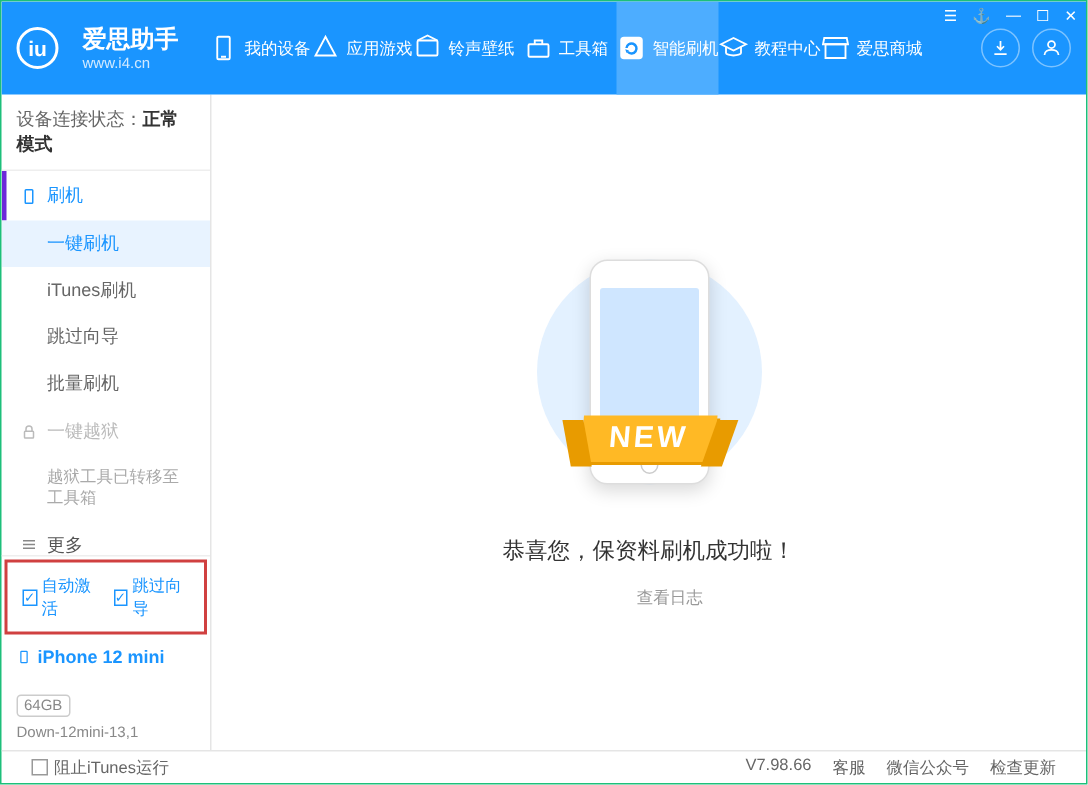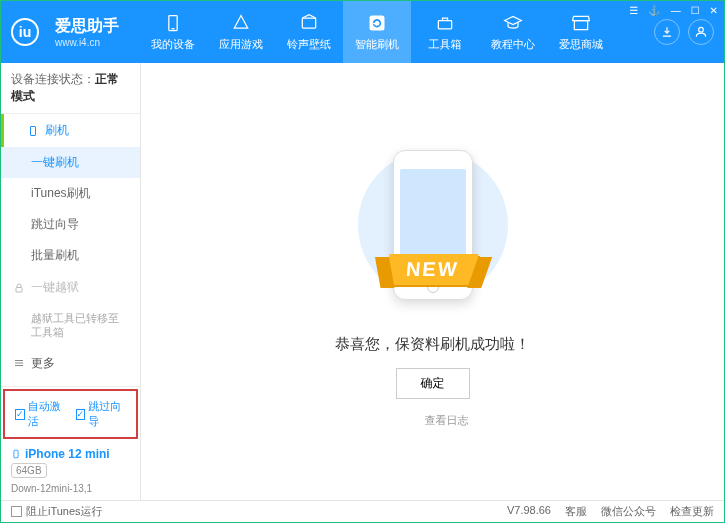--- a/index.html
+++ b/index.html
@@ -3,60 +3,60 @@
 <meta charset="utf-8">
 <style>
 * { box-sizing: border-box; margin: 0; padding: 0; }
 body { font-family: "Microsoft YaHei", sans-serif; font-size: 12px; background: #fff; width: 725px; height: 523px; overflow: hidden; border: 1px solid #1dbf7a; }
 .header { background: #1a95ff; height: 62px; display: flex; align-items: center; padding: 0 10px; color: #fff; position: relative; }
 .logo { display: flex; align-items: center; gap: 16px; margin-right: 20px; }
 .logo-icon { width: 28px; height: 28px; border: 2px solid #fff; border-radius: 50%; display: flex; align-items: center; justify-content: center; font-weight: bold; font-size: 14px; }
 .logo-text { font-size: 16px; font-weight: bold; }
 .logo-url { font-size: 10px; opacity: 0.8; }
 .nav { display: flex; flex: 1; height: 100%; }
-.nav-item { width: 68px; display: flex; flex-direction: column; align-items: center; justify-content: center; gap: 4px; cursor: pointer; font-size: 11px; }
+.nav-item { width: 68px; display: flex; flex-direction: row; align-items: center; justify-content: center; gap: 4px; cursor: pointer; font-size: 11px; }
 .nav-item.active { background: #4dadff; }
 .nav-icon { width: 20px; height: 20px; }
 .header-right { display: flex; gap: 8px; align-items: center; }
 .circle-btn { width: 26px; height: 26px; border: 1.5px solid #7dc3ff; border-radius: 50%; display: flex; align-items: center; justify-content: center; cursor: pointer; }
 .win-controls { position: absolute; top: 4px; right: 6px; display: flex; gap: 10px; font-size: 10px; }
 .win-controls span { cursor: pointer; }
 .body { display: flex; height: calc(100% - 62px - 22px); }
 .sidebar { width: 140px; border-right: 1px solid #e5e5e5; display: flex; flex-direction: column; font-size: 12px; }
 .conn-status { padding: 8px 10px; border-bottom: 1px solid #eee; color: #666; }
 .conn-status b { color: #333; }
 .side-menu { flex: 1; overflow: auto; }
 .side-group { padding: 8px 12px; display: flex; align-items: center; gap: 6px; color: #555; cursor: pointer; }
-.side-group.blue { color: #1a95ff; border-left: 3px solid #84cc16; padding-left: 23px; }
+.side-group.blue { color: #1a95ff; border-left: 3px solid #6d28d9; padding-left: 9px; }
 .side-sub { padding: 7px 12px 7px 30px; color: #666; cursor: pointer; }
 .side-sub.active { color: #1a95ff; background: #e8f3ff; }
 .side-sub.disabled { color: #aaa; }
 .side-sub.note { font-size: 11px; line-height: 1.3; }
 .side-bottom { border-top: 1px solid #eee; }
 .checkbox-row { padding: 8px 10px; display: flex; gap: 10px; border: 2px solid #d04040; margin: 2px; }
 .cb { display: flex; align-items: center; gap: 3px; color: #1a95ff; font-size: 11px; cursor: pointer; }
 .cb-box { width: 11px; height: 11px; border: 1px solid #1a95ff; color: #1a95ff; display: flex; align-items: center; justify-content: center; font-size: 9px; }
 .device { padding: 6px 10px; }
 .device-name { color: #1a95ff; font-weight: bold; display: flex; align-items: center; gap: 4px; }
-.device-badge { display: inline-block; border: 1px solid #ccc; border-radius: 3px; padding: 1px 4px; font-size: 10px; color: #888; margin-top: 2px; }
+.device-badge { display: inline-block; border: 1px solid #ccc; border-radius: 3px; padding: 1px 4px; font-size: 10px; color: #888; margin-top: 18px; }
 .device-sub { color: #888; font-size: 10px; margin-top: 5px; }
 .content { flex: 1; display: flex; flex-direction: column; align-items: center; justify-content: center; position: relative; }
 .phone-img { width: 170px; height: 180px; position: relative; display: flex; align-items: center; justify-content: center; }
 .phone-bg { width: 150px; height: 150px; background: #e3f1ff; border-radius: 50%; position: absolute; }
 .phone { width: 80px; height: 150px; background: #fff; border-radius: 12px; position: relative; z-index: 1; box-shadow: 0 4px 12px rgba(0,0,0,0.15); border: 1px solid #ddd; }
 .phone-screen { position: absolute; top: 18px; left: 6px; right: 6px; bottom: 22px; background: #cfe6ff; border-radius: 2px; }
 .phone-btn { position: absolute; bottom: 6px; left: 50%; transform: translateX(-50%); width: 12px; height: 12px; border: 1px solid #ccc; border-radius: 50%; }
 .ribbon { position: absolute; bottom: 30px; z-index: 2; background: #ffb925; color: #fff; font-weight: bold; font-size: 20px; padding: 4px 18px; transform: skewX(-5deg); box-shadow: 2px 2px 0 #e89b00; letter-spacing: 2px; }
 .ribbon::before, .ribbon::after { content: ''; position: absolute; top: 3px; width: 14px; height: 100%; background: #e89b00; z-index: -1; }
 .ribbon::before { left: -10px; transform: skewX(15deg); }
 .ribbon::after { right: -10px; transform: skewX(-15deg); }
 .success-text { margin-top: 20px; font-size: 15px; color: #333; }
 .confirm-btn { margin-top: 14px; padding: 6px 24px; border: 1px solid #ccc; background: #fff; cursor: pointer; font-size: 12px; }
 .log-link { margin-top: 14px; color: #999; font-size: 11px; cursor: pointer; margin-left: 28px; }
-.statusbar { height: 22px; border-top: 1px solid #e5e5e5; display: flex; align-items: center; padding: 0 10px; font-size: 11px; color: #666; }
+.statusbar { height: 22px; border-top: 1px solid #e5e5e5; display: flex; align-items: center; padding: 0 20px; font-size: 11px; color: #666; }
 .statusbar .left { display: flex; align-items: center; gap: 4px; }
 .statusbar .right { margin-left: auto; display: flex; gap: 14px; }
 .sb-cb { width: 11px; height: 11px; border: 1px solid #999; display: inline-block; }
 svg { display: block; }
 </style>
 </head>
 <body>
 
 <div class="header">
   <div class="win-controls">
@@ -87,34 +87,34 @@
         </svg>
       <span>应用游戏</span>
     </div>
     <div class="nav-item">
       <svg class="nav-icon" viewBox="0 0 24 24" fill="none" stroke="#fff" stroke-width="1.5">
           <rect x="4" y="6" width="16" height="12" rx="1"></rect>
           <path d="M4 6 L12 2 L20 6"></path>
         </svg>
       <span>铃声壁纸</span>
     </div>
+    <div class="nav-item">
+      <svg class="nav-icon" viewBox="0 0 24 24" fill="none" stroke="#fff" stroke-width="1.5">
+          <rect x="4" y="9" width="16" height="10" rx="1"></rect>
+          <path d="M9 9 V6 h6 v3"></path>
+        </svg>
+      <span>工具箱</span>
+    </div>
     <div class="nav-item active">
       <svg class="nav-icon" viewBox="0 0 24 24" fill="#fff">
           <rect x="3" y="3" width="18" height="18" rx="3" fill="#fff"></rect>
           <path d="M8 12 a4 4 0 1 1 1 3" fill="none" stroke="#1a95ff" stroke-width="2"></path>
           <path d="M8 16 l-1 -3 l3 1 z" fill="#1a95ff"></path>
         </svg>
       <span>智能刷机</span>
-    </div>
-    <div class="nav-item">
-      <svg class="nav-icon" viewBox="0 0 24 24" fill="none" stroke="#fff" stroke-width="1.5">
-          <rect x="4" y="9" width="16" height="10" rx="1"></rect>
-          <path d="M9 9 V6 h6 v3"></path>
-        </svg>
-      <span>工具箱</span>
     </div>
     <div class="nav-item">
       <svg class="nav-icon" viewBox="0 0 24 24" fill="none" stroke="#fff" stroke-width="1.5">
           <path d="M2 9 L12 4 L22 9 L12 14 Z"></path>
           <path d="M6 11 v5 c0 1 3 2 6 2 s6-1 6-2 v-5"></path>
         </svg>
       <span>教程中心</span>
     </div>
     <div class="nav-item">
       <svg class="nav-icon" viewBox="0 0 24 24" fill="none" stroke="#fff" stroke-width="1.5">
@@ -201,21 +201,20 @@
   <div class="content">
     <div class="phone-img">
       <div class="phone-bg"></div>
       <div class="phone">
         <div class="phone-screen"></div>
         <div class="phone-btn"></div>
       </div>
       <div class="ribbon">NEW</div>
     </div>
     <div class="success-text">恭喜您，保资料刷机成功啦！</div>
-    <button class="confirm-btn">确定</button>
     <div class="log-link">查看日志</div>
   </div>
 </div>
 
 <div class="statusbar">
   <div class="left">
     <label style="display:flex;align-items:center;gap:4px;cursor:pointer">
       <span class="sb-cb"></span>
         <span>阻止iTunes运行</span>
     </label>

